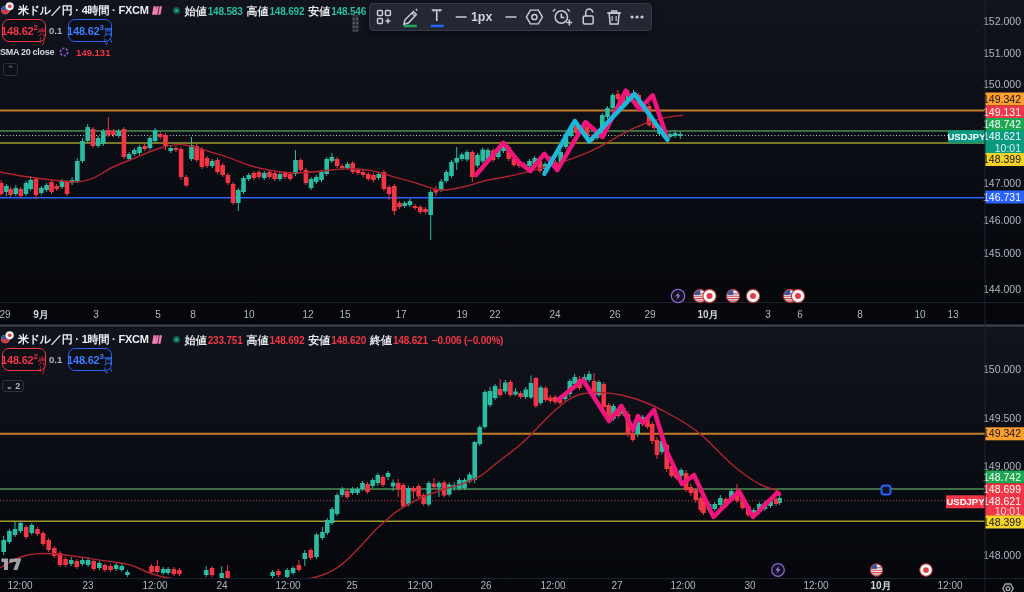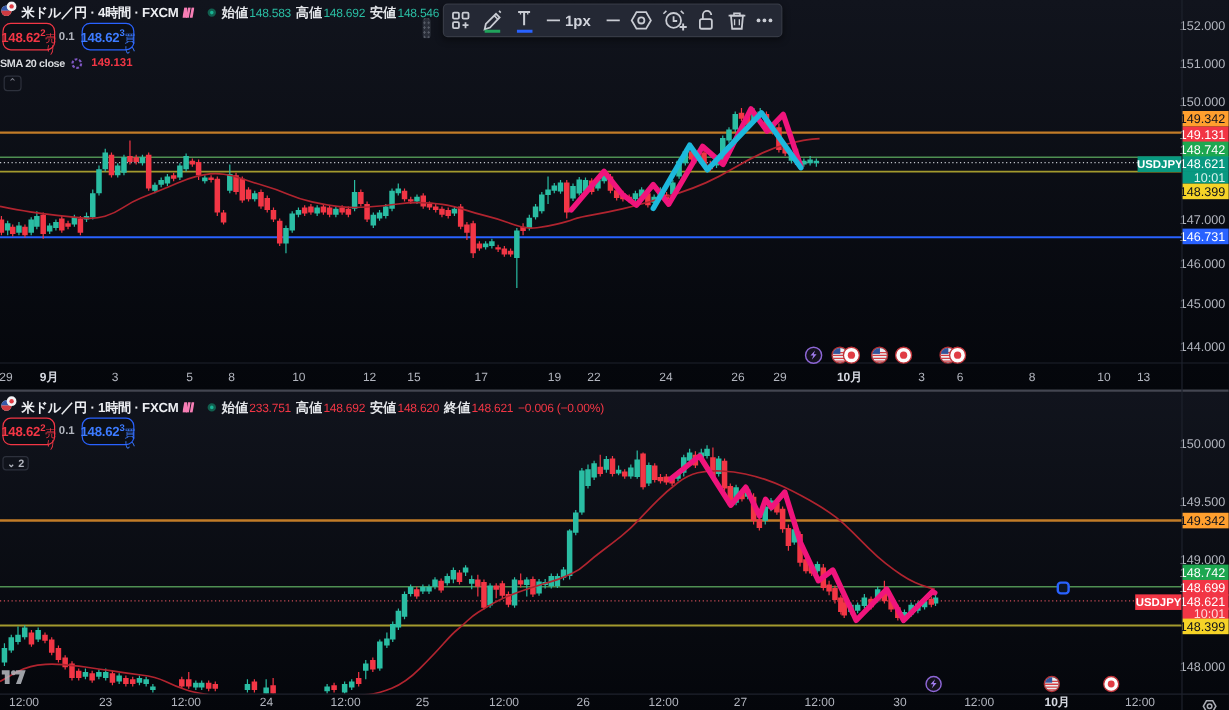--- a/index.html
+++ b/index.html
@@ -3,31 +3,31 @@
 <style>
 * {margin:0;padding:0;box-sizing:border-box}
 html,body {width:1024px;height:592px;overflow:hidden;background:#0b0e15;
   font-family:"Liberation Sans",sans-serif;-webkit-font-smoothing:antialiased}
 #stage {position:relative;width:1024px;height:592px}
 .hdr {position:absolute;left:1px;height:16px;display:flex;align-items:center;z-index:5;white-space:nowrap}
 .hdr .ttl {color:#eceef2;font-size:11px;font-weight:bold;margin:0 3px 0 4px;letter-spacing:-0.2px}
 .hdr .pink {margin right:4px;margin-right:6px;display:flex}
 .hdr .dot {width:7px;height:7px;border-radius:50%;background:#19b394;border:2px solid #115e4e;margin:0 5px 0 5px}
 .hdr .ohlc b {color:#e4e6ea;font-size:11px;font-weight:bold;margin-right:1px}
-.hdr .ohlc i {font-style:normal;font-size:10px;font-weight:normal;margin-right:4px;letter-spacing:-0.2px}
+.hdr .ohlc i {font-style:normal;font-size:10px;font-weight:bold;margin-right:4px;letter-spacing:-0.2px}
 .up {color:#2abda3} .dn {color:#f23645}
 .bbrow {position:absolute;left:2px;display:flex;align-items:center;z-index:5}
 .bb {width:44px;height:23px;border-radius:7px;background:rgba(10,12,18,.55);display:flex;align-items:center;justify-content:center;line-height:1}
 .bb.sell {border:1.5px solid #f23645;color:#f23645}
 .bb.buy {border:1.5px solid #2962ff;color:#3d7bff}
 .bb .p {font-size:11px;font-weight:bold;letter-spacing:-0.2px}
 .bb .p sup {font-size:8px}
 .bb .l {font-size:9px;margin-top:12px}
 .spread {color:#b2b5be;font-size:9.5px;font-weight:bold;margin:0 3px;width:16px;}
-#smaleg {position:absolute;left:0px;top:47px;display:flex;align-items:center;z-index:5}
+#smaleg {position:absolute;left:0px;top:47px;display:flex;z-index:5}
 #smaleg .t {color:#d8dade;font-size:9px;font-weight:bold;letter-spacing:-0.3px}
 #smaleg .v {color:#f23645;font-size:9.5px;font-weight:bold;margin-left:7px}
 #chev1 {position:absolute;left:3px;top:63px;width:15px;height:13px;border:1px solid #2d313c;border-radius:3px;color:#787b86;font-size:9px;text-align:center;line-height:11px;z-index:5}
 #chev2 {position:absolute;left:2px;top:380px;height:12px;padding:0 3px;border:1px solid #2d313c;border-radius:3px;color:#b2b5be;font-size:9px;font-weight:bold;line-height:11px;z-index:5;background:#10131b}
 #tbhandle {position:absolute;left:352px;top:15px;width:7px;height:17px;border-radius:3px;background:#2a2e39;z-index:6;background-image:radial-gradient(circle,#565b66 0.8px,transparent 0.9px);background-size:3.5px 4px;background-position:0 2px}
 #toolbar {position:absolute;left:369px;top:3px;width:283px;height:28px;background:#242834;
   border:1px solid #363a45;border-radius:4px;z-index:6;box-shadow:0 2px 6px rgba(0,0,0,.45);display:flex;align-items:center}
 </style></head>
 <body>
 <div id="stage">

